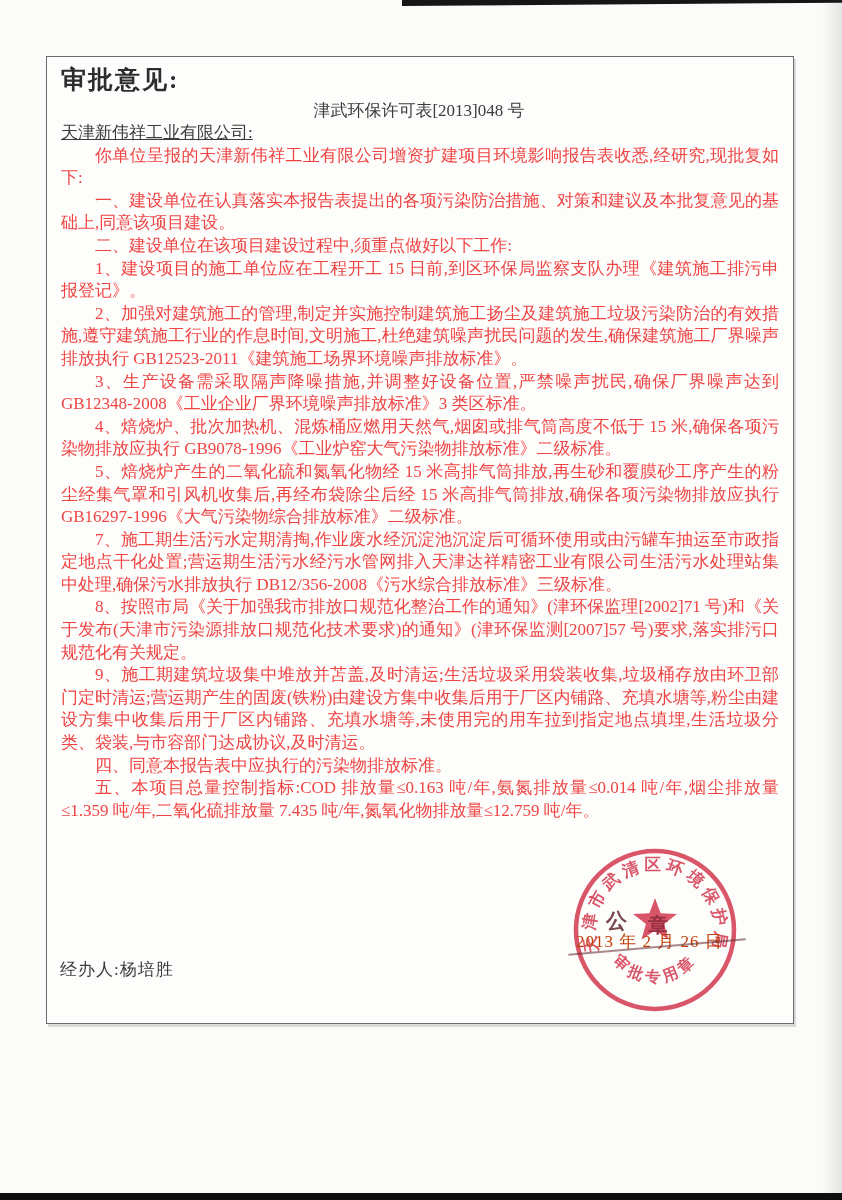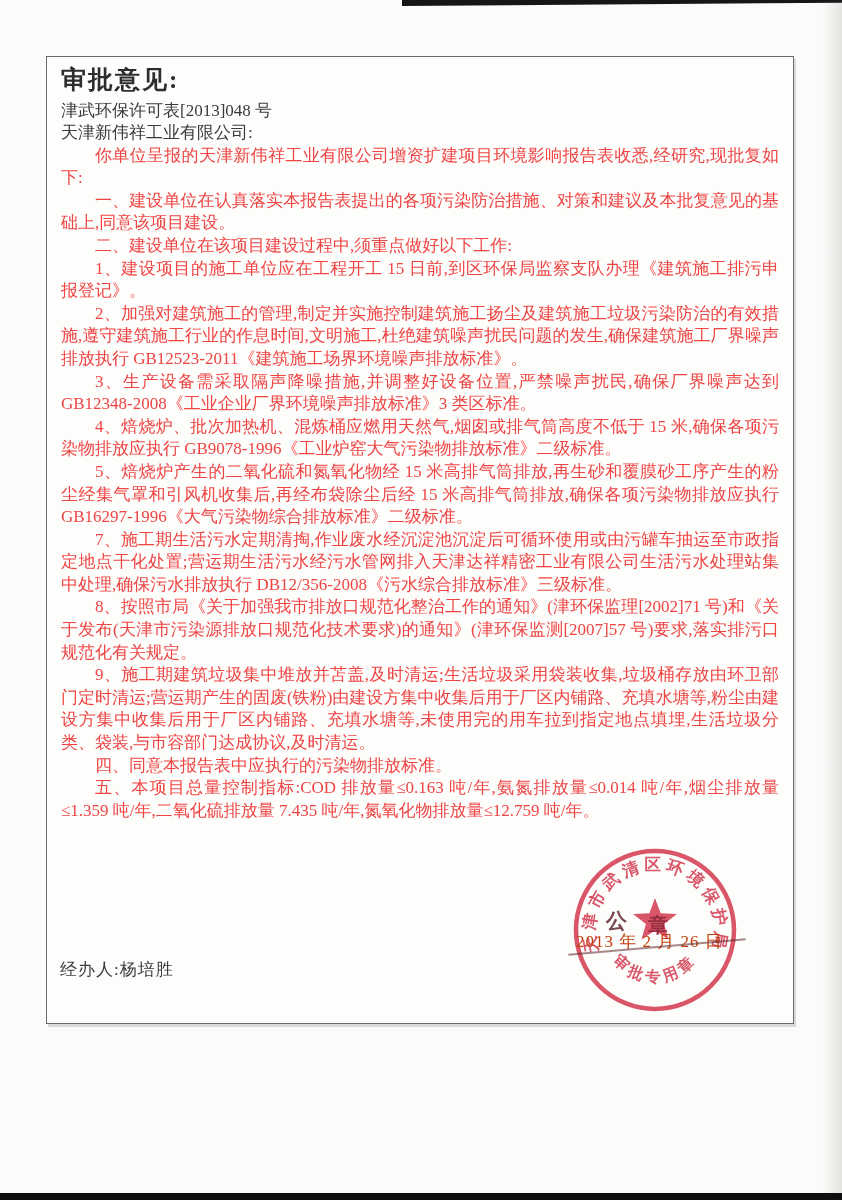--- a/index.html
+++ b/index.html
@@ -30,25 +30,25 @@
     border: 1.6px solid #6b6b6b;
     background: #fdfdfb;
     box-shadow: 2px 3px 0 rgba(140,140,140,0.30);
     padding: 7px 14px 0 14px;
   }
   .doc-title {
     font-size: 25px; font-weight: bold; color: #2d2d2d;
     letter-spacing: 2px; margin: 0 0 3px 0; line-height: 32px;
   }
   .doc-number {
-    text-align: left; font-size: 17px; line-height: 23px;
+    text-align: center; font-size: 17px; line-height: 23px;
     color: #3b3b3b; margin: 0 2px 0 0;
   }
   .salutation {
-    font-size: 17px; line-height: 22.6px; color: #3b3b3b; margin: 0;
+    font-size: 17px; line-height: 22.6px; color: #3b3b3b; margin: 0; text-decoration: underline;
   }
   .para {
     font-size: 17px; line-height: 22.6px; color: #ef4444;
     margin: 0; text-indent: 2em; text-align: justify;
   }
   .handler {
     position: absolute; left: 60px; top: 934px;
     font-size: 17px; color: #3b3b3b; letter-spacing: 1px; z-index: 3; margin-top: 24px;
   }
   .stamp-date {

